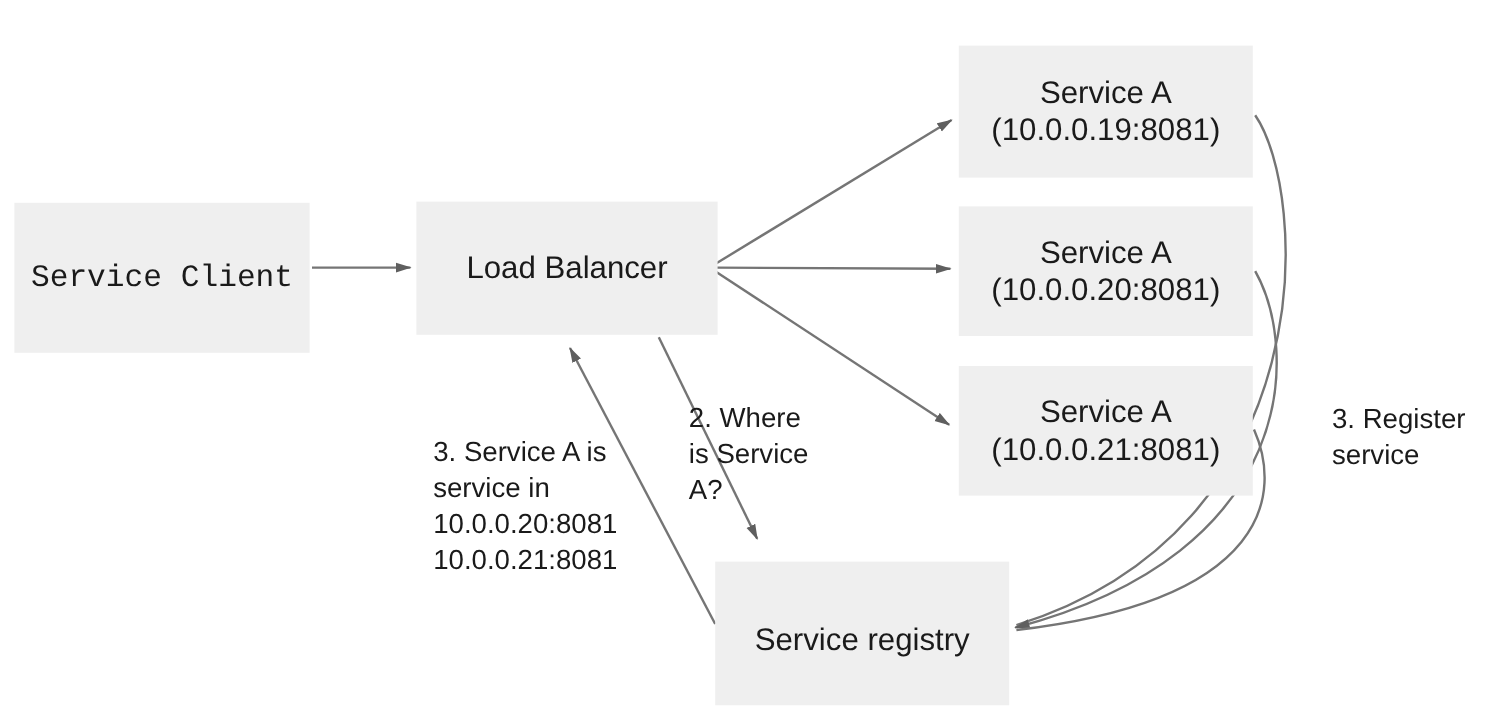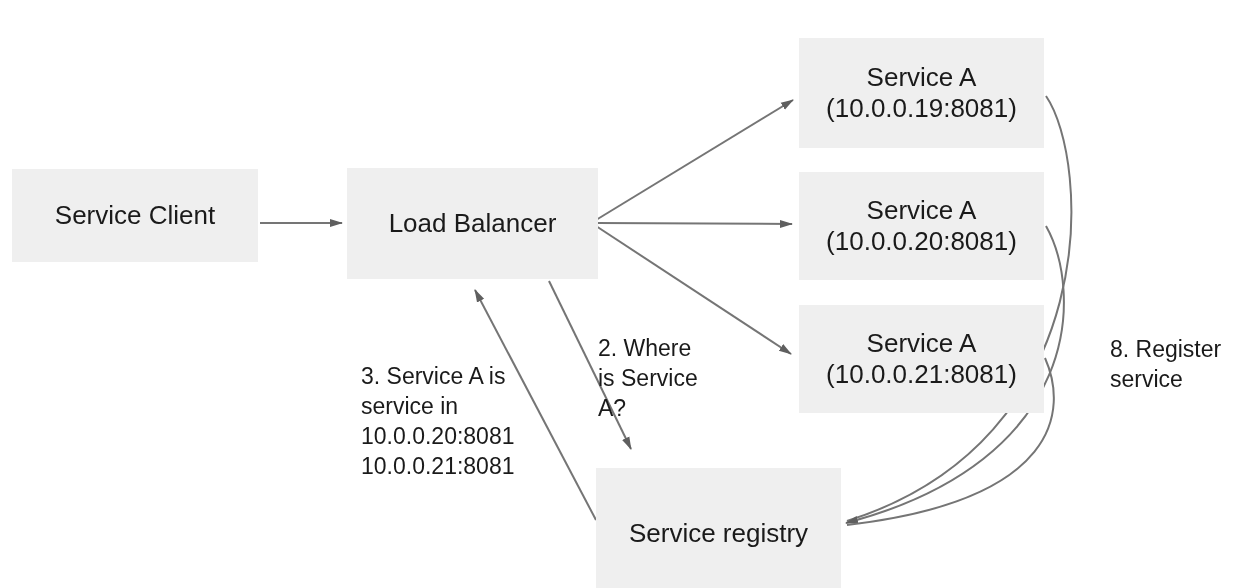--- a/index.html
+++ b/index.html
@@ -60,21 +60,21 @@
 
     <path class="edge" d="M 549 281 L 631 449" marker-end="url(#ah)" stroke="#757575"></path>
 
     <path class="edge" d="M 1046 96 C 1090 160, 1105 440, 847 521" stroke="#757575"></path>
 
     <path class="edge" d="M 1046 226 C 1082 290, 1085 460, 846 523" marker-end="url(#ah)" stroke="#757575"></path>
 
     <path class="edge" d="M 1045 358 C 1068 410, 1060 500, 847 525" stroke="#757575"></path>
   </svg>
 
-  <div class="node" style="left:12px; top:169px; width:246px; height:93px;">
+  <div class="node" style="left:12px; top:169px; width:246px; height:125px;font-family:Liberation Mono, monospace;">
     <span>Service Client</span>
   </div>
 
   <div class="node" style="left:347px; top:168px; width:251px; height:111px;">
     <span>Load Balancer</span>
   </div>
 
   <div class="node" style="left:799px; top:38px; width:245px; height:110px;">
     <span>Service A</span>
     <span>(10.0.0.19:8081)</span>
@@ -88,25 +88,25 @@
   <div class="node" style="left:799px; top:305px; width:245px; height:108px;">
     <span>Service A</span>
     <span>(10.0.0.21:8081)</span>
   </div>
 
   <div class="node" style="left:596px; top:468px; width:245px; height:130px;">
     <span>Service registry</span>
   </div>
 
   <div class="annotation" style="left:1110px; top:334px;">
-    <div>8. Register</div>
+    <div>3. Register</div>
     <div>service</div>
   </div>
 
-  <div class="annotation" style="left:598px; top:333px;">
+  <div class="annotation" style="left:574px; top:333px;">
     <div>2. Where</div>
     <div>is Service</div>
     <div>A?</div>
   </div>
 
   <div class="annotation" style="left:361px; top:361px;">
     <div>3. Service A is</div>
     <div>service in</div>
     <div>10.0.0.20:8081</div>
     <div>10.0.0.21:8081</div>

